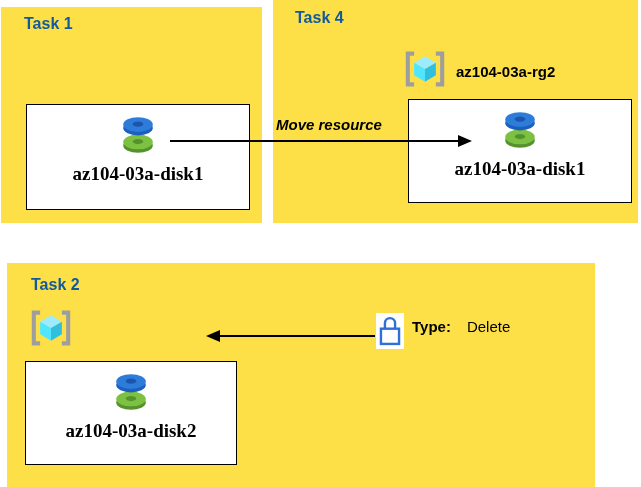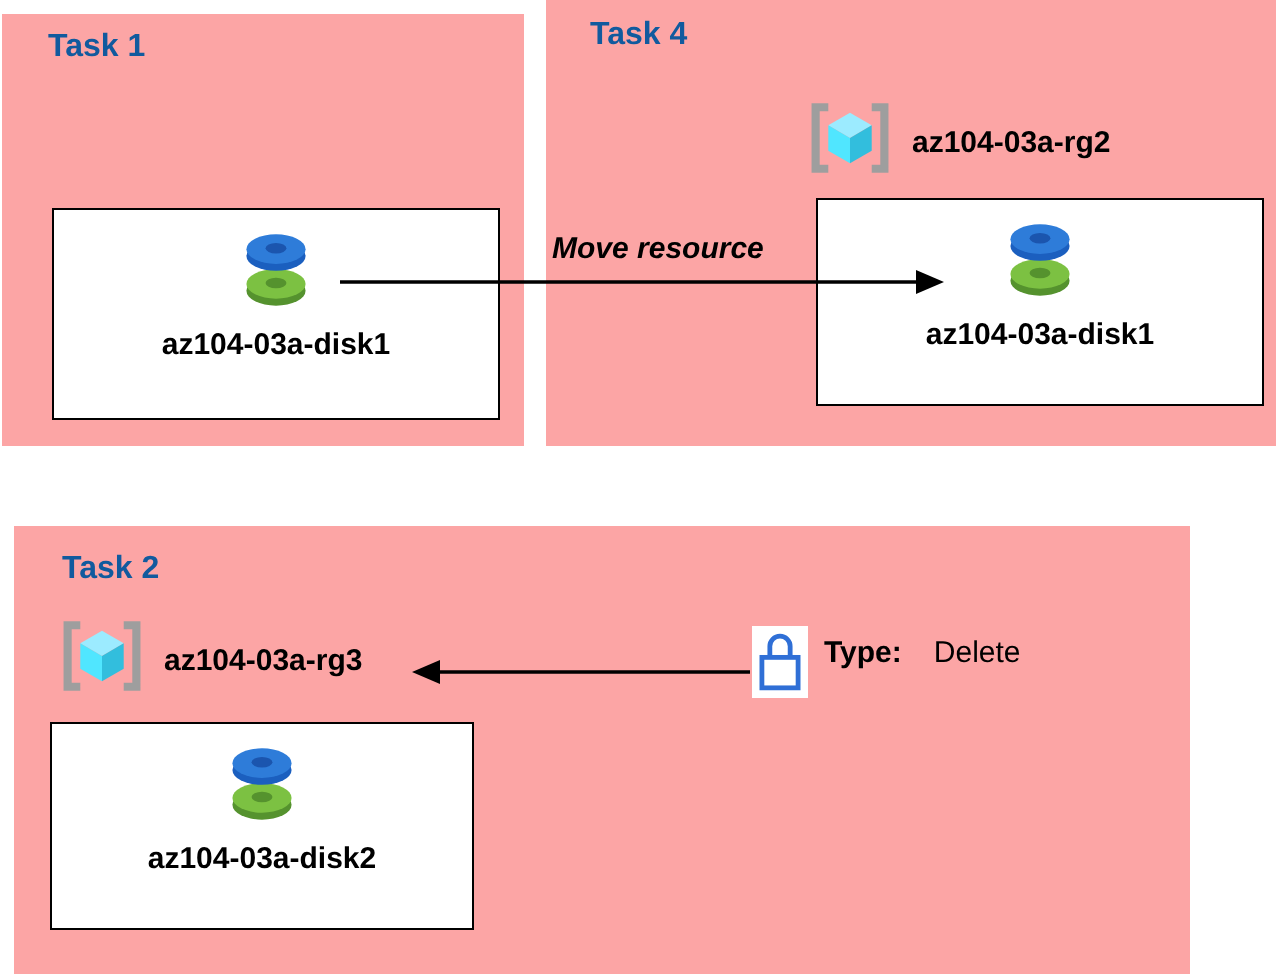--- a/index.html
+++ b/index.html
@@ -1,19 +1,19 @@
 <!DOCTYPE html>
 <html><head>
 <meta charset="utf-8">
 <style>
   html,body{margin:0;padding:0;background:#ffffff;}
   body{font-family:"Liberation Sans","DejaVu Sans",sans-serif;color:#000;}
   .page{position:relative;width:641px;height:487px;background:#fff;overflow:hidden;}
 
-  .panel{position:absolute;background:#fca5a5;}
+  .panel{position:absolute;background:#fde047;}
   .panel-task1{left:1px;top:7px;width:261px;height:216px;}
   .panel-task2{left:273px;top:0px;width:365px;height:223px;}
   .panel-task3{left:7px;top:263px;width:588px;height:224px;}
 
   .task-title{position:absolute;font-size:16px;font-weight:bold;color:#115A9E;white-space:nowrap;}
   .t1{left:23px;top:8px;}
   .t2{left:22px;top:9px;}
   .t3{left:24px;top:13px;}
 
   .rg-row{position:absolute;display:flex;align-items:center;gap:9px;}
@@ -21,21 +21,21 @@
   .rg-row-2{left:130px;top:50px;}
   .rg-row-3{left:22px;top:46px;}
   .rg-label{font-size:15px;font-weight:bold;white-space:nowrap;}
 
   .resource-box{position:absolute;background:#ffffff;border:1.5px solid #000;
     display:flex;flex-direction:column;align-items:center;box-sizing:border-box;}
   .box-1{left:25px;top:97px;width:224px;height:106px;}
   .box-2{left:135px;top:99px;width:224px;height:104px;}
   .box-3{left:18px;top:98px;width:212px;height:104px;}
   .resource-box .disk-wrap{margin-top:10px;}
-  .disk-label{font-size:15px;font-weight:bold;margin-top:4px;white-space:nowrap;}
+  .disk-label{font-size:19px;font-weight:bold;margin-top:4px;white-space:nowrap;font-family:Liberation Serif, serif;}
 
   .move-label{position:absolute;left:276px;top:116px;width:128px;text-align:left;
     font-size:15px;font-weight:bold;white-space:nowrap;font-style:italic;}
 
   .lock-tile{position:absolute;left:369px;top:50px;width:28px;height:36px;background:#ffffff;
     display:flex;align-items:center;justify-content:center;}
   .lock-text{position:absolute;left:405px;top:55px;line-height:18px;font-size:15px;white-space:nowrap;}
   .lock-name{font-weight:bold;}
   .lock-type-label{font-weight:bold;}
   .lock-type-value{margin-left:16px;}
@@ -98,21 +98,20 @@
     <div class="rg-row rg-row-3">
       <span class="icon-slot">
   <svg width="44" height="38" viewBox="0 0 48 42">
     <path d="M 12,4 H 5 V 38 H 12" fill="none" stroke="#9E9E9E" stroke-width="4.5"></path>
     <path d="M 36,4 H 43 V 38 H 36" fill="none" stroke="#9E9E9E" stroke-width="4.5"></path>
     <polygon points="24,7 36,14 24,21 12,14" fill="#9CEBFF"></polygon>
     <polygon points="12,14 24,21 24,35 12,28" fill="#50E6FF"></polygon>
     <polygon points="36,14 36,28 24,35 24,21" fill="#32BEDD"></polygon>
   </svg>
 </span>
-      <span class="rg-label">az104-03a-rg3</span>
     </div>
     <div class="resource-box box-3">
       <span class="disk-wrap icon-slot">
   <svg width="42" height="40" viewBox="0 0 48 46">
     <ellipse cx="24" cy="35" rx="17" ry="8.5" fill="#55922E"></ellipse>
     <ellipse cx="24" cy="31" rx="17" ry="8.5" fill="#7CC142"></ellipse>
     <ellipse cx="24" cy="30.5" rx="6" ry="3" fill="#55922E"></ellipse>
     <ellipse cx="24" cy="15" rx="17" ry="8.5" fill="#1B5FBF"></ellipse>
     <ellipse cx="24" cy="11" rx="17" ry="8.5" fill="#2E7CD9"></ellipse>
     <ellipse cx="24" cy="10.5" rx="6" ry="3" fill="#1B55AE"></ellipse>

